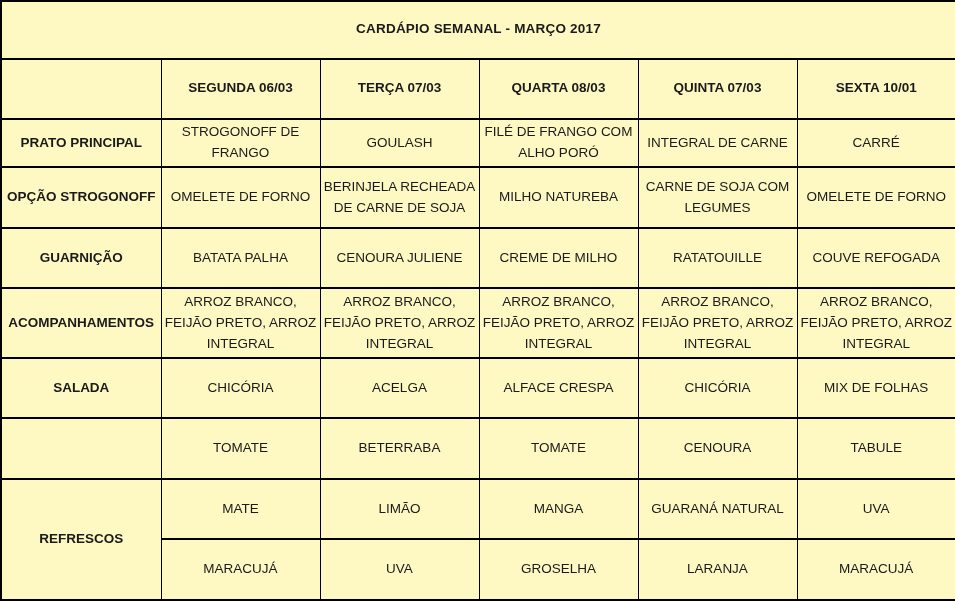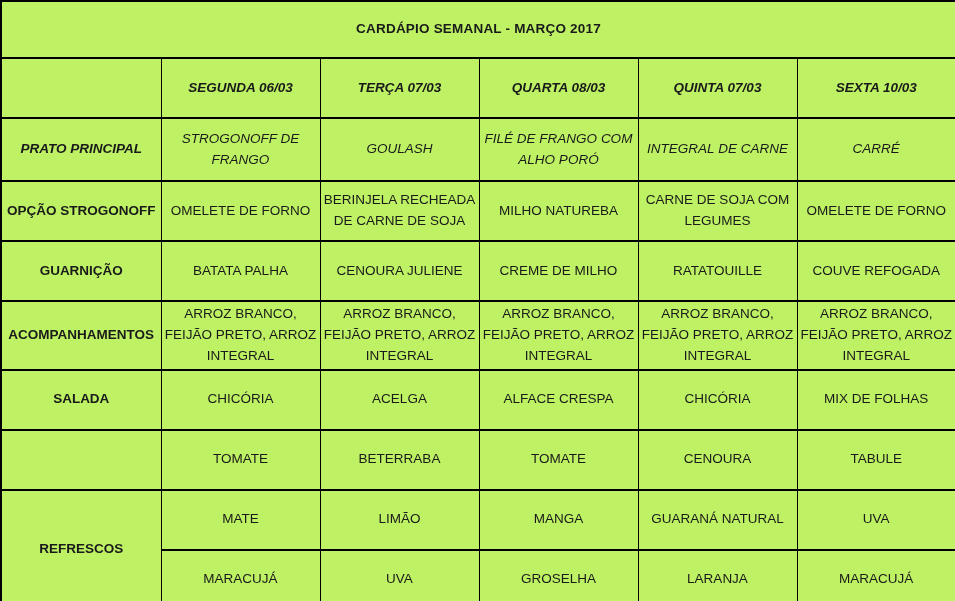--- a/index.html
+++ b/index.html
@@ -5,21 +5,21 @@
   html, body {
     margin: 0;
     padding: 0;
     background: #ffffff;
     font-family: "Liberation Sans", "DejaVu Sans", sans-serif;
     color: #1a1a1a;
   }
   .page {
     width: 955px;
     height: 601px;
-    background: #bef264;
+    background: #fef9c3;
     box-sizing: border-box;
   }
   table.menu {
     width: 955px;
     height: 601px;
     border-collapse: collapse;
     table-layout: fixed;
     border: 2px solid #000000;
   }
   table.menu td {
@@ -45,22 +45,22 @@
   }
   td.row-label {
     font-weight: bold;
     font-size: 13px;
   }
   td.small-text {
     font-size: 10.5px;
     line-height: 1.45;
   }
   tr.r-title  { height: 57px; }
-  tr.r-header { height: 60px; font-style: italic; }
-  tr.r-main   { height: 63px; font-style: italic; }
+  tr.r-header { height: 60px; }
+  tr.r-main   { height: 48px; }
   tr.r-std    { height: 60px; }
 </style>
 </head>
 <body>
 
 <div class="page">
   <table class="menu">
     <colgroup>
       <col style="width:160px">
       <col style="width:159px">
@@ -72,21 +72,21 @@
     <tbody>
       <tr class="r-title">
         <td class="title-cell" colspan="6">CARDÁPIO SEMANAL - MARÇO 2017</td>
       </tr>
       <tr class="r-header">
         <td></td>
         <td class="day-header">SEGUNDA  06/03</td>
         <td class="day-header">TERÇA  07/03</td>
         <td class="day-header">QUARTA 08/03</td>
         <td class="day-header">QUINTA 07/03</td>
-        <td class="day-header">SEXTA 10/03</td>
+        <td class="day-header">SEXTA 10/01</td>
       </tr>
       <tr class="r-main">
         <td class="row-label">PRATO PRINCIPAL</td>
         <td>STROGONOFF DE FRANGO</td>
         <td>GOULASH</td>
         <td>FILÉ DE FRANGO COM ALHO PORÓ</td>
         <td>INTEGRAL DE CARNE</td>
         <td>CARRÉ</td>
       </tr>
       <tr class="r-std">

